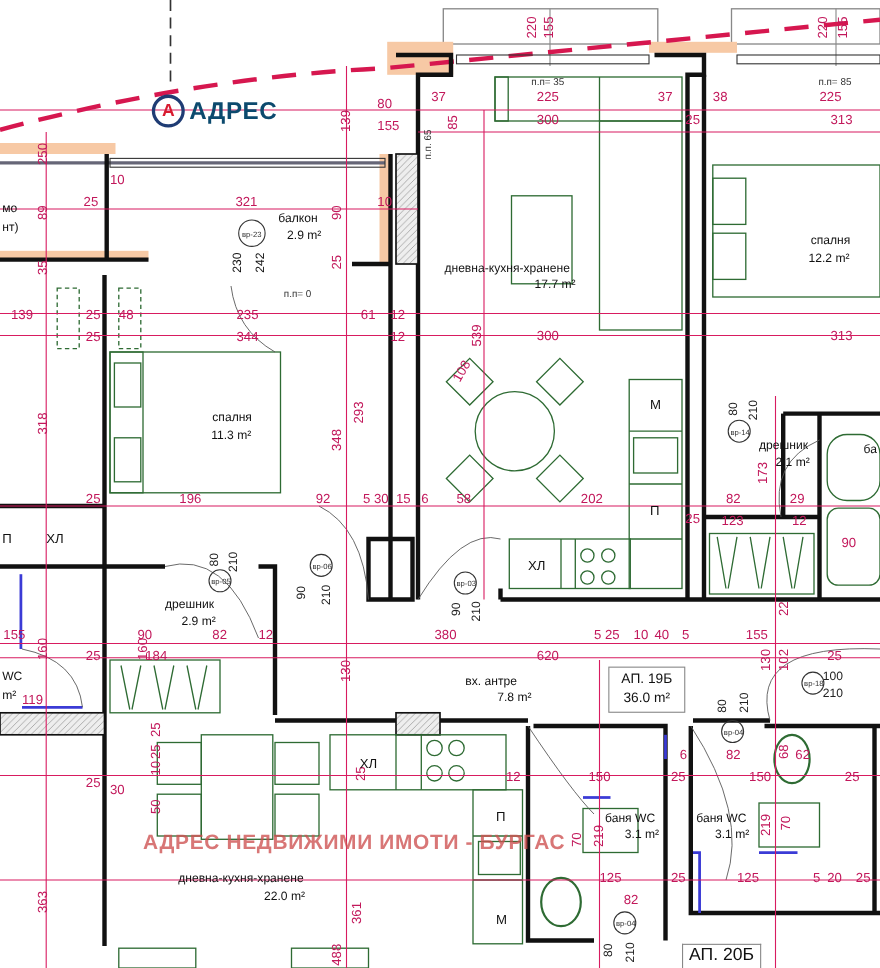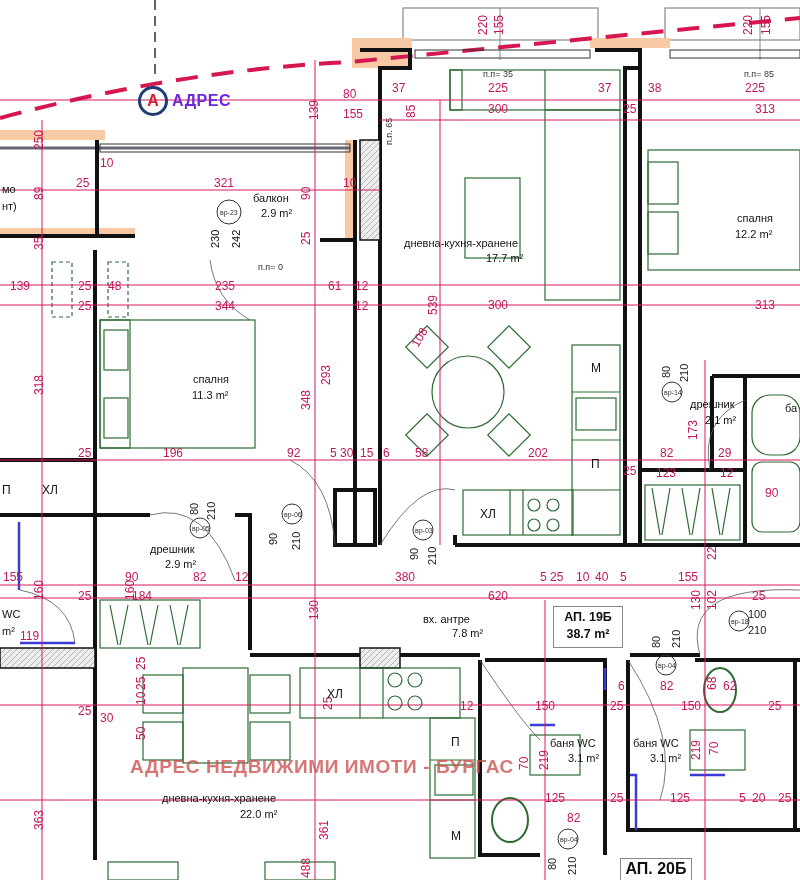--- a/index.html
+++ b/index.html
@@ -12,23 +12,23 @@
   .room { fill:#111; font-size:11px; font-family:"Liberation Sans", sans-serif; }
   .lbl { fill:#111; font-size:12px; font-family:"Liberation Sans", sans-serif; }
   .door { fill:none; stroke:#555; stroke-width:0.8; }
   .blue { stroke:#3b3bd6; stroke-width:2.5; fill:none; }
   .orange { fill:#f7c9a5; }
   .hatch { fill:url(#hatch); stroke:#111; stroke-width:1.5; }
   .grey { fill:none; stroke:#667; stroke-width:3; }
   .boundary { stroke:#d6174f; stroke-width:4; stroke-dasharray:22 14; fill:none; }
   .logo { position:absolute; left:138px; top:86px; display:flex; align-items:center; gap:4px; }
   .logo-mark { width:30px; height:30px; border-radius:50%; border:3px solid #1f3c74; box-sizing:border-box; display:flex; align-items:center; justify-content:center; color:#d81b30; font-weight:bold; font-size:16px; font-family:"Liberation Sans", sans-serif; }
-  .logo-text { color:#6d28d9; font-weight:bold; font-size:16px; font-family:"Liberation Sans", sans-serif; letter-spacing:0.5px; }
+  .logo-text { color:#0c4a6e; font-weight:bold; font-size:22px; font-family:"Liberation Sans", sans-serif; letter-spacing:0.5px; }
   .watermark { position:absolute; left:130px; top:756px; color:rgba(205,80,80,0.78); font-weight:bold; font-size:19px; font-family:Liberation Sans, sans-serif; letter-spacing:0.6px; white-space:nowrap; }
-  .aptbox { position:absolute; background:#fff; border:1px solid #888; text-align:center; font-family:"Liberation Sans", sans-serif; font-weight:bold; color:#111; }
+  .aptbox { position:absolute; background:#fff; border:1px solid #888; text-align:center; font-family:"Liberation Sans", sans-serif; font-weight:normal; color:#111; }
   .apt19 { left:553px; top:606px; width:68px; height:38px; font-size:12.5px; line-height:17px; padding-top:2px; }
   .apt20 { left:620px; top:858px; width:70px; height:22px; font-size:16px; line-height:20px; border-bottom:none; }
 </style>
 </head>
 <body>
 
 <svg id="plan" viewBox="0 0 800 880" xmlns="http://www.w3.org/2000/svg">
   <defs>
     <pattern id="hatch" width="6" height="6" patternUnits="userSpaceOnUse">
       <rect width="6" height="6" fill="#eee"></rect>
@@ -427,19 +427,19 @@
   </g>
 </svg>
 
 <div class="logo">
   <div class="logo-mark">А</div>
   <div class="logo-text">АДРЕС</div>
 </div>
 
 <div class="aptbox apt19">
   <div>АП. 19Б</div>
-  <div>38.7 m²</div>
+  <div>36.0 m²</div>
 </div>
 <div class="aptbox apt20">
   <div>АП. 20Б</div>
 </div>
 
 <div class="watermark">АДРЕС НЕДВИЖИМИ ИМОТИ - БУРГАС</div>
 
 </body></html>

